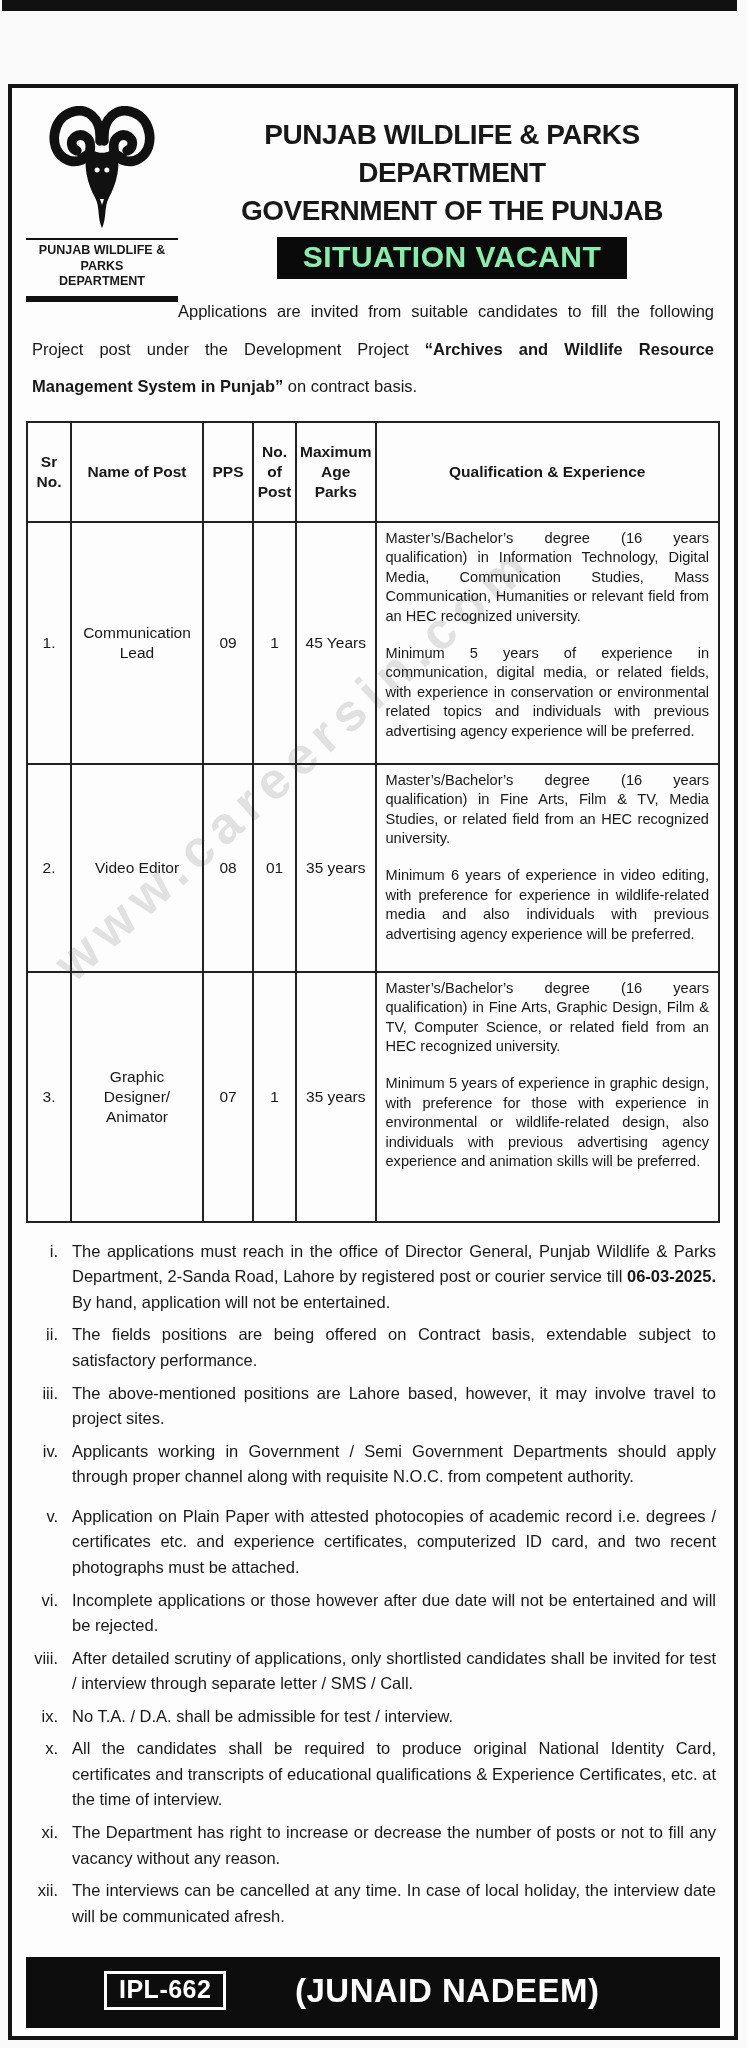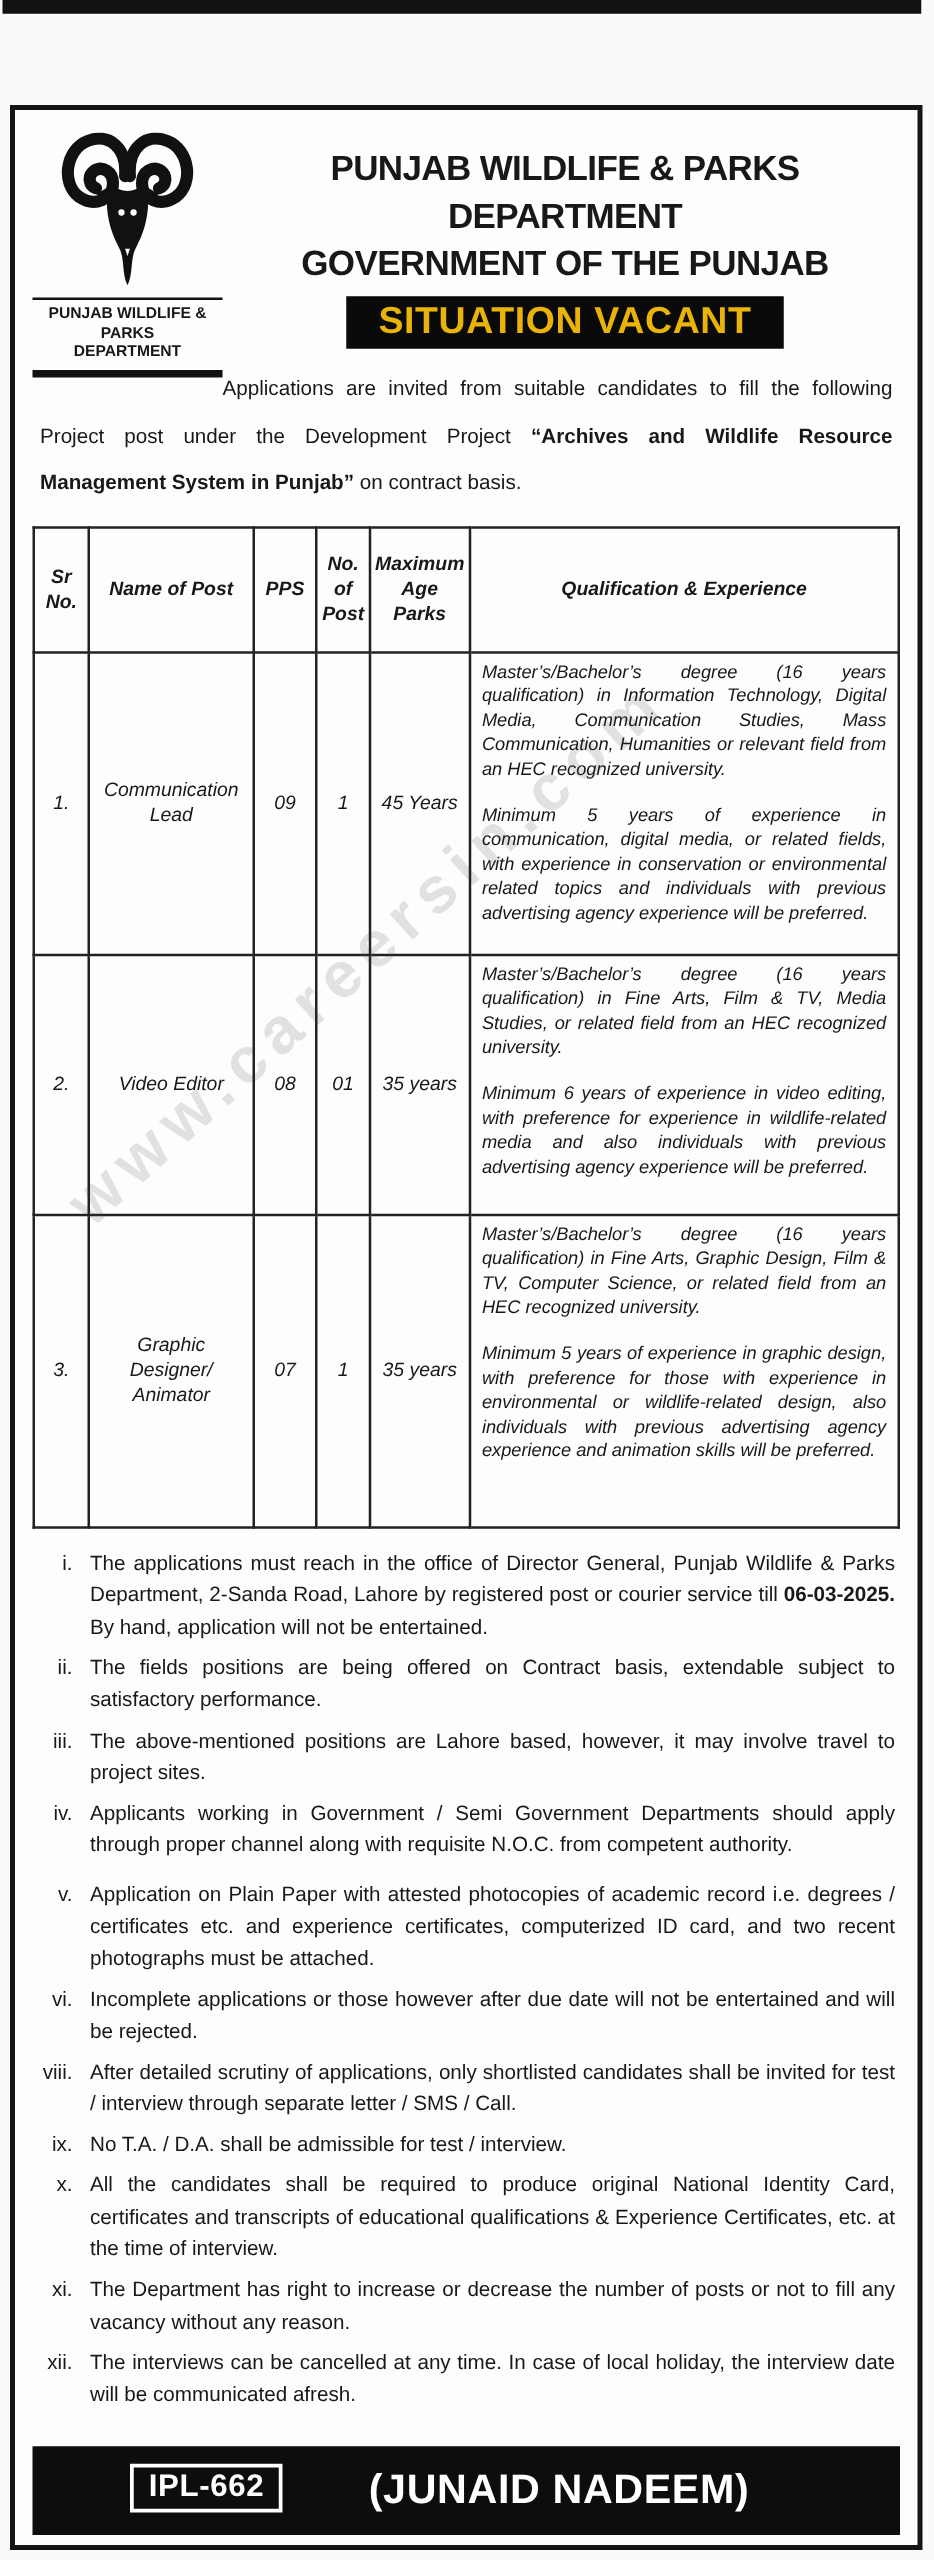--- a/index.html
+++ b/index.html
@@ -17,26 +17,26 @@
     font-size:52px; letter-spacing:8px; color:rgba(60,60,60,.14); font-weight:bold; pointer-events:none; white-space:nowrap; z-index:5;}
 
   
   .masthead{overflow:visible;}
   .logo-block{float:left; width:152px; padding-top:8px;}
   .logo-svg{display:block; margin:0 auto; width:118px; height:128px;}
   .logo-caption{margin-top:4px; border-top:2px solid #111; padding:3px 0 4px 0; text-align:center; font-weight:bold; font-size:12.5px; line-height:1.25;}
   .logo-underbar{height:6px; background:#111; margin-top:2px;}
   .titles{margin-left:158px; text-align:center; padding-top:18px;}
   .org-line{font-weight:bold; font-size:28px; letter-spacing:-.5px; line-height:1.35;}
-  .banner{display:inline-block; background:var(--banner_bg); color:#eab308; font-weight:bold; font-size:30px; letter-spacing:.5px; padding:3px 26px 5px 26px; margin-top:8px;}
+  .banner{display:inline-block; background:var(--banner_bg); color:#86efac; font-weight:bold; font-size:30px; letter-spacing:.5px; padding:3px 26px 5px 26px; margin-top:8px;}
   .intro{font-size:16.5px; line-height:2.25; text-align:justify; padding:14px 6px 4px 6px;}
   .intro b{font-weight:bold;}
 
   
-  table.posts{width:100%; border-collapse:collapse; margin-top:12px; position:relative; z-index:2;font-style:italic;}
+  table.posts{width:100%; border-collapse:collapse; margin-top:12px; position:relative; z-index:2;}
   table.posts th, table.posts td{border:2px solid #222;}
   table.posts th{font-size:15.5px; font-weight:bold; text-align:center; padding:6px 3px; height:100px; vertical-align:middle; line-height:1.3;}
   td.c{text-align:center; vertical-align:middle; font-size:15.5px; padding:4px; line-height:1.3;}
   td.qual{vertical-align:top; padding:6px 9px; font-size:14.6px; line-height:1.34; text-align:justify;}
   td.qual p + p{margin-top:17px;}
   .col-sr{width:44px;} .col-post{width:132px;} .col-pps{width:50px;} .col-nop{width:43px;} .col-age{width:70px;}
   tr.r1 td{height:242px;border-radius:25px;} tr.r2 td{height:208px;} tr.r3 td{height:250px;}
 
   
   .notes{padding:16px 4px 0 2px;}

